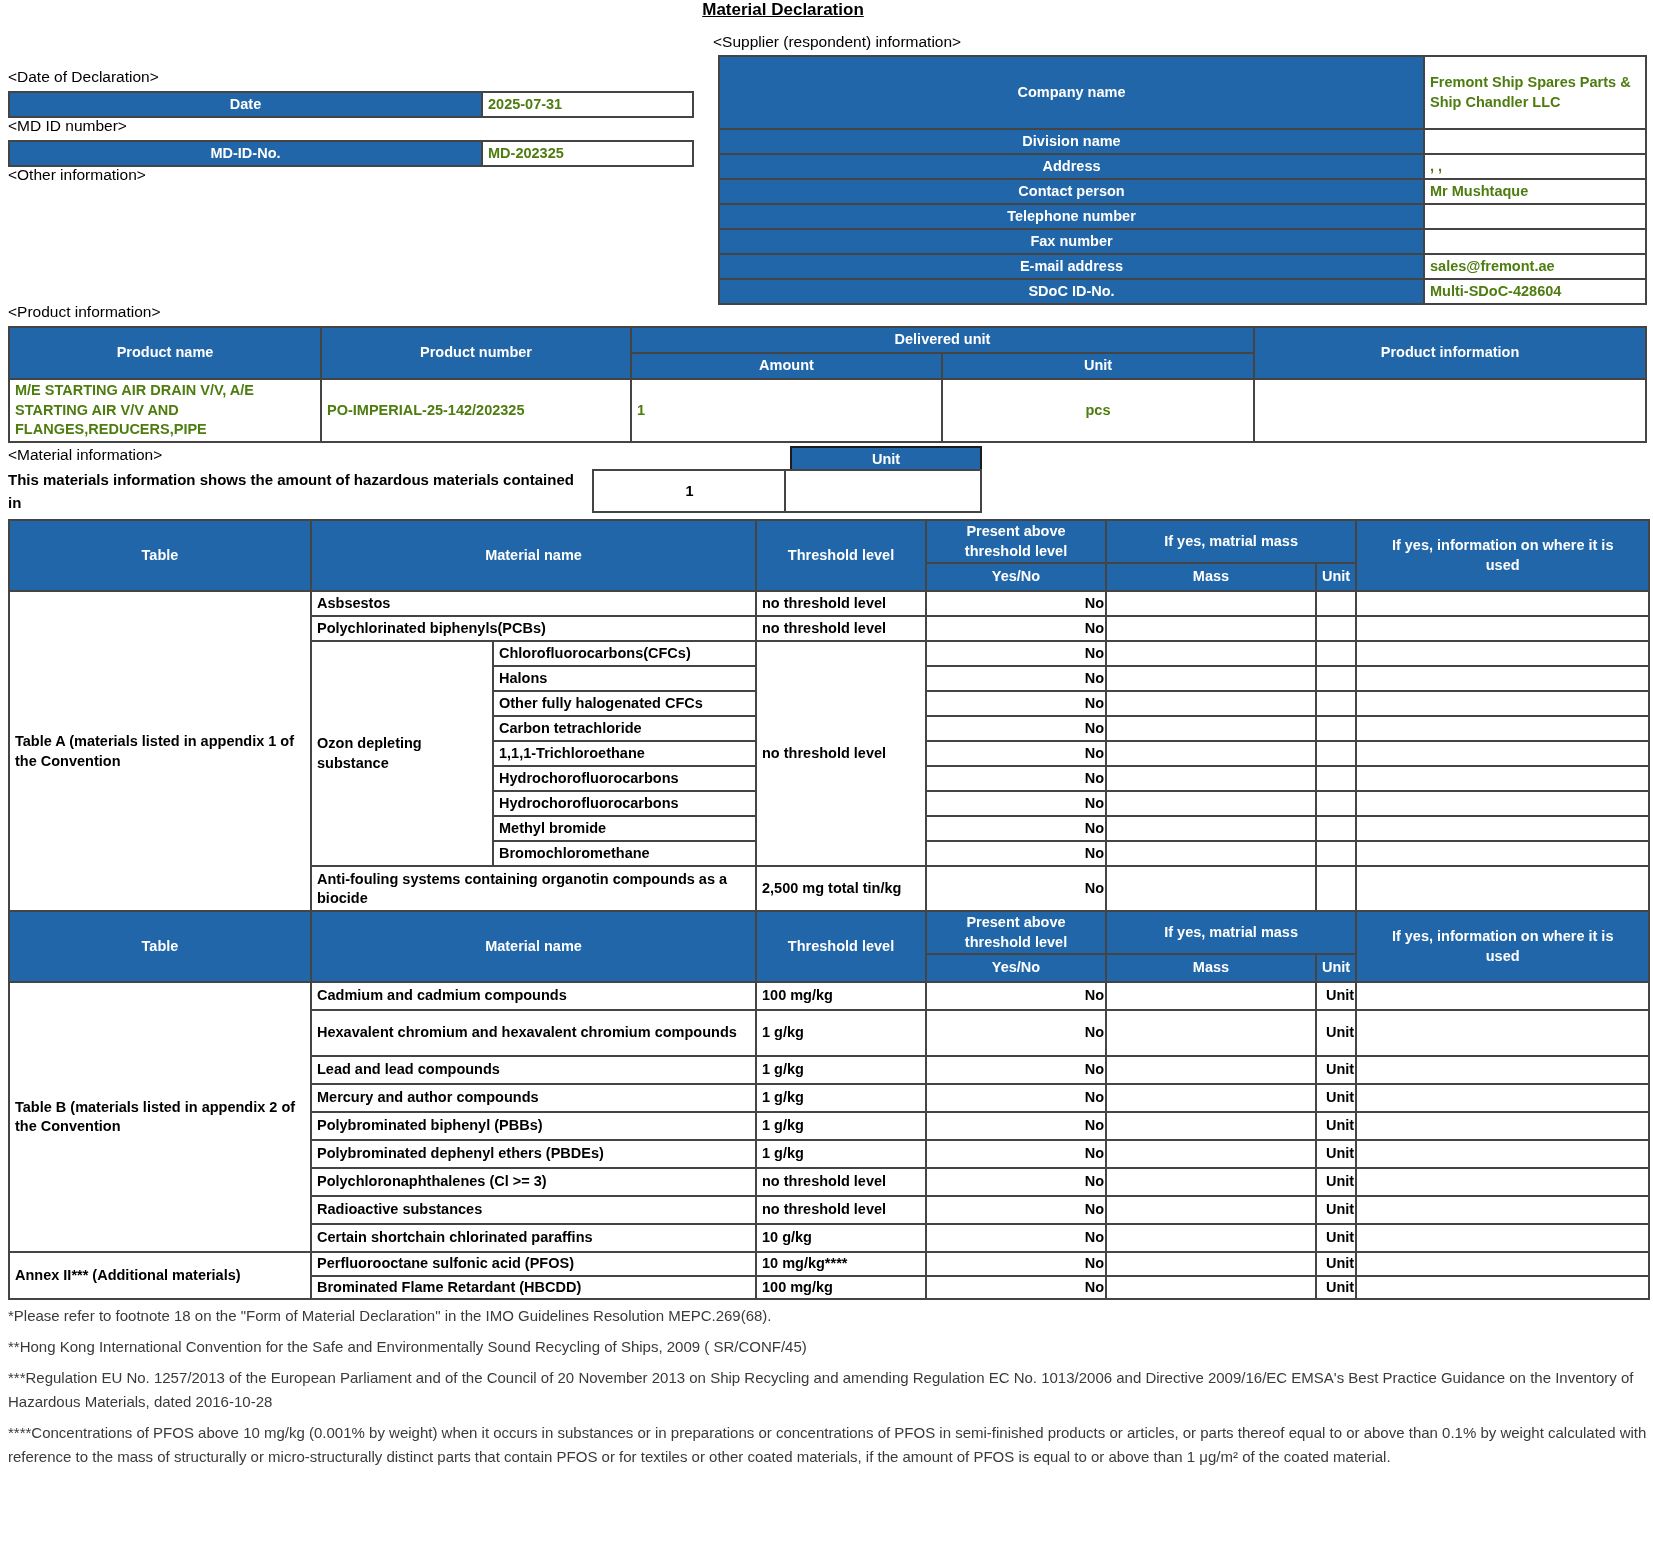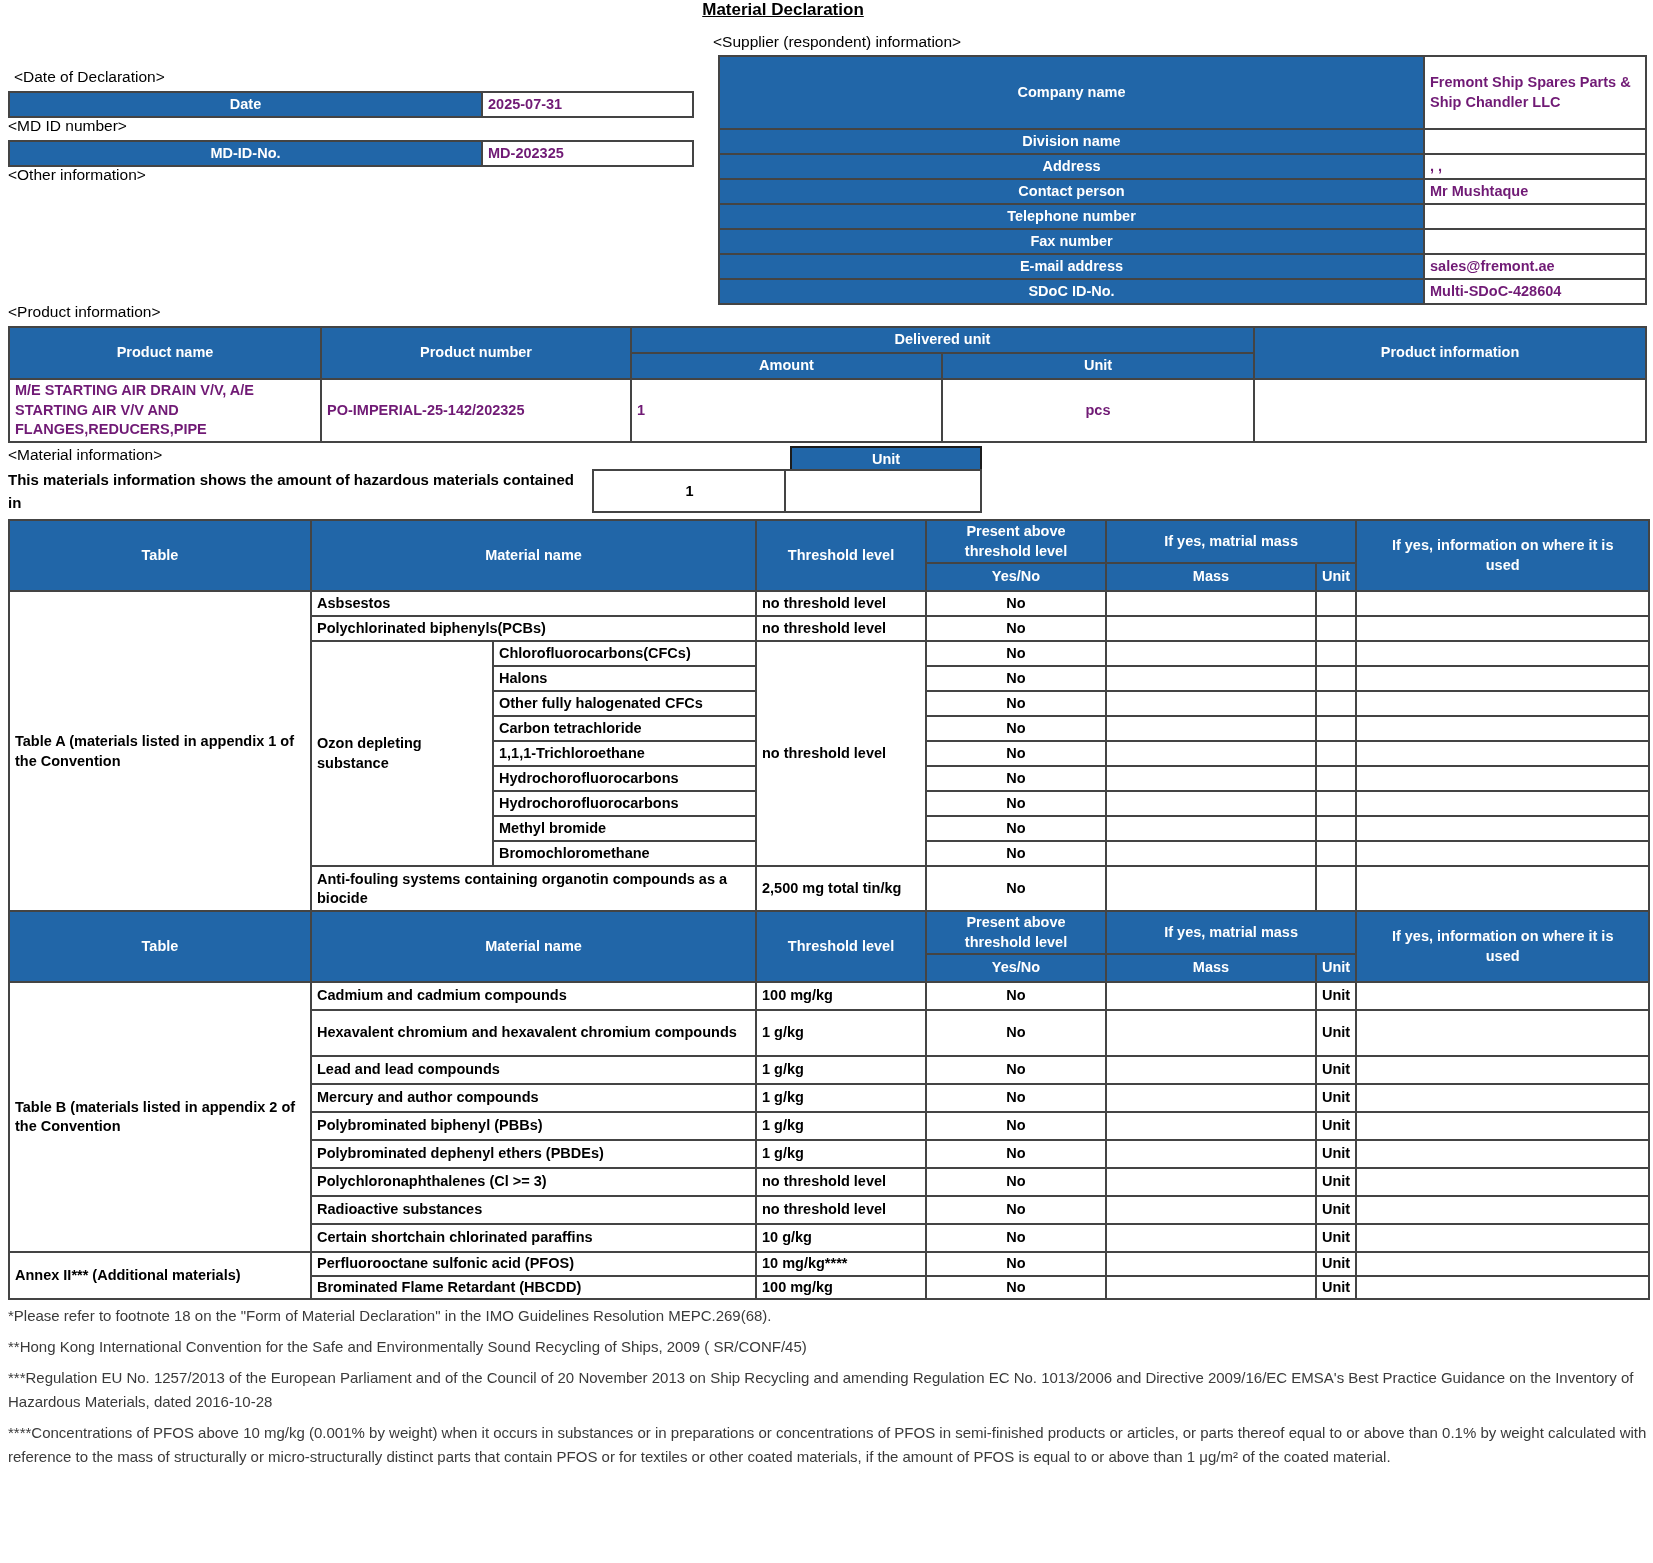--- a/index.html
+++ b/index.html
@@ -7,26 +7,26 @@
         font-family:"Liberation Sans",sans-serif;overflow:hidden;}
   .abs{position:absolute;}
   .heading{font-weight:400;font-size:15.5px;white-space:nowrap;}
   #title{left:0;top:6;width:1566px;text-align:center;font-size:17px;font-weight:700;text-decoration:underline;}
   #sup-head{left:713px;top:33px;}
 
   table.t{border-collapse:collapse;table-layout:fixed;border:2px solid #1c1c1c;}
   table.t td,table.t th{border:2px solid #444;padding:1px 5px;font-size:14.5px;
         font-weight:700;line-height:1.35;overflow:hidden;vertical-align:middle;}
   .blue{background:#2166A8;color:#fff;text-align:center;}
-  .v{background:#fff;text-align:left;color:#701a75;}
+  .v{background:#fff;text-align:left;color:#4d7c0f;}
   .c{text-align:center;}
 
   
   #t-date{left:8px;top:91px;} #t-md{left:8px;top:140px;} #t-rem{left:8px;top:189px;}
-  #h-date{left:14px;top:68px;text-align:center;} #h-md{left:8px;top:117px;} #h-other{left:8px;top:166px;}
+  #h-date{left:8px;top:68px;text-align:center;} #h-md{left:8px;top:117px;} #h-other{left:8px;top:166px;}
   .lt tr{height:25px;}
 
   
   #t-sup{left:718px;top:55px;}
   #t-sup tr{height:25px;} #t-sup tr.big{height:73px;}
 
   
   #h-prod{left:8px;top:303px;}
   #t-prod{left:8px;top:326px;}
   #t-prod thead tr{height:26px;}
@@ -39,21 +39,21 @@
          font-weight:700;font-size:14.5px;}
   #mi-unit{left:790px;top:446px;width:192px;height:25px;border-color:#1c1c1c;}
   #mi-amt{left:592px;top:469px;width:195px;height:44px;background:#fff;}
   #mi-u2{left:784px;top:469px;width:198px;height:44px;background:#fff;}
 
   
   #t-a{left:8px;top:519px;} #t-b{left:8px;top:910px;}
   .mt tr.h1{height:42px;} .mt tr.h2{height:28px;}
   .mt tr.r{height:25px;} .mt tr.rb{height:28px;} .mt tr.r2{height:46px;} .mt tr.ra{height:23px;}
   .mt td.lbl{text-align:left;vertical-align:middle;margin-left:9px;}
-  .mt td.yn,.mt td.un{text-align:center;padding:1px 1px;}
+  .mt td.yn,.mt td.un{text-align:right;padding:1px 1px;}
   .mt th.hw{padding:1px 26px;}
 
   
   #fns{left:8px;top:1304px;width:1641px;}
   p.fn{margin:0 0 7px 0;font-size:15px;font-weight:400;color:#3a3a3a;line-height:1.6;}
   p.notice{margin:4px 0 0 0;font-size:15px;font-weight:700;color:#000;line-height:1.55;}
   p.notice .u{text-decoration:underline;}
 </style>
 </head>
 <body>

